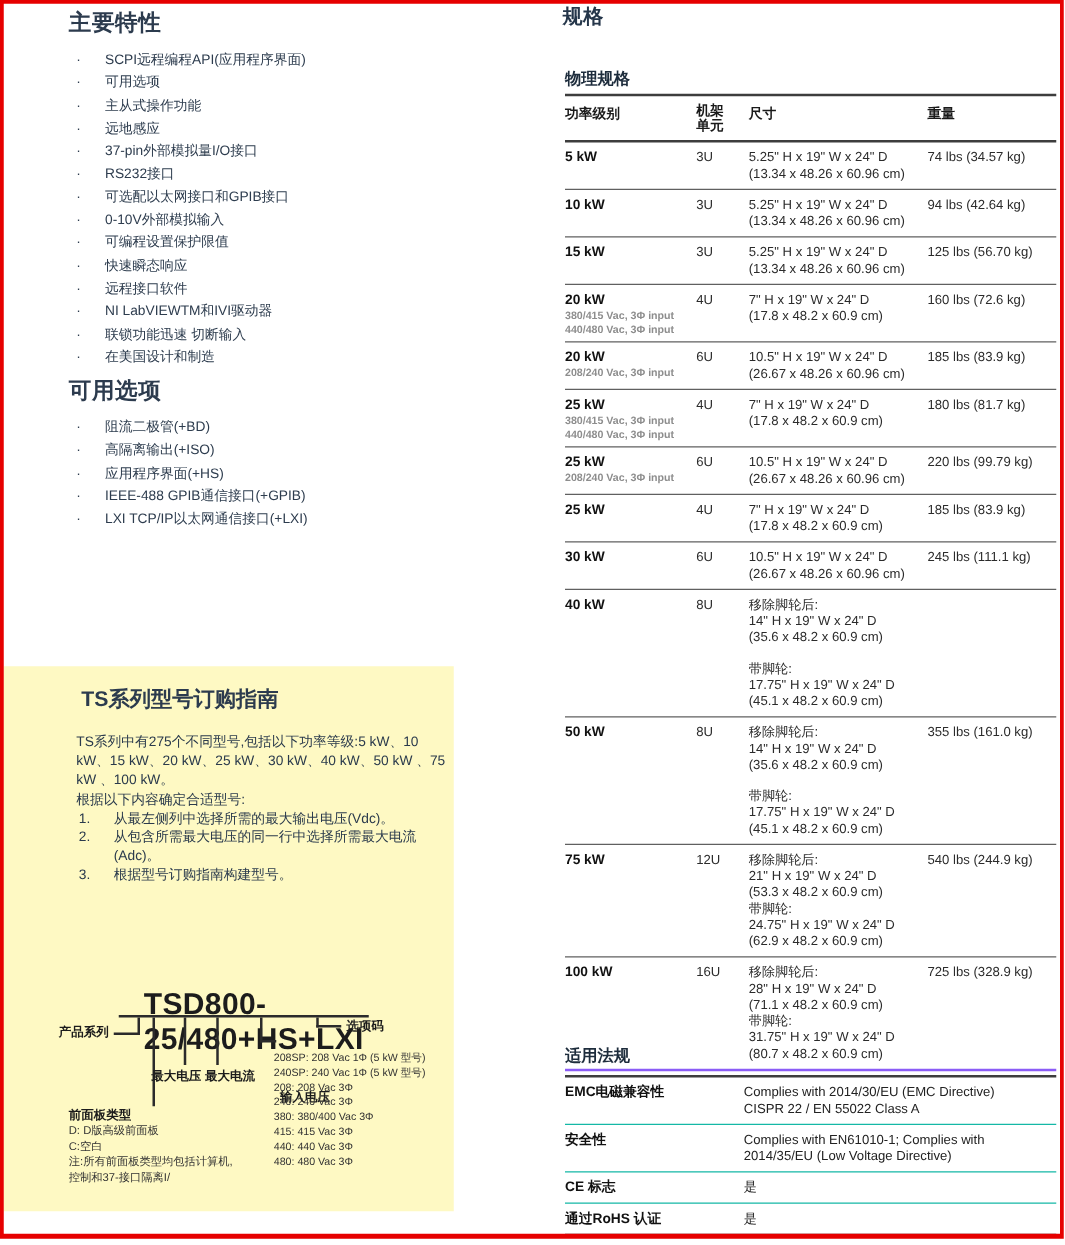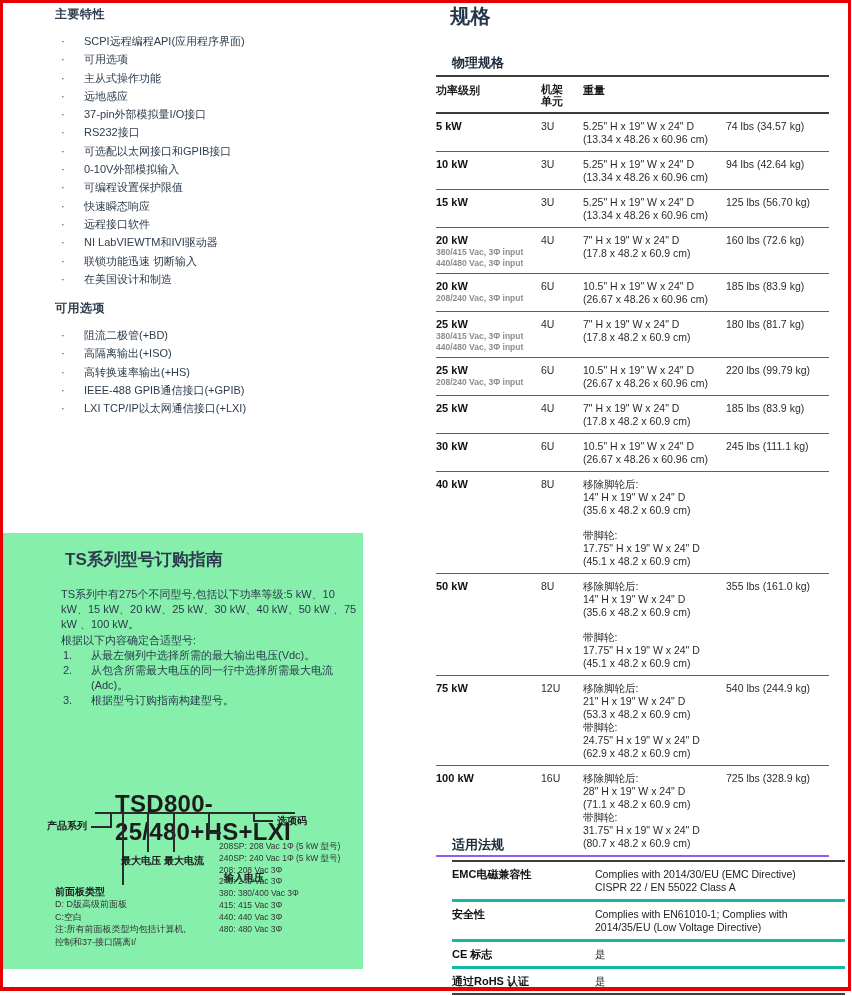--- a/index.html
+++ b/index.html
@@ -2,62 +2,62 @@
 <html><head>
 <meta charset="utf-8">
 <style>
   html,body{margin:0;padding:0;background:#fff;}
   .page{position:relative;width:852px;height:996px;background:#fff;overflow:hidden;
         font-family:"Liberation Sans","DejaVu Sans",sans-serif;}
   .red-frame{position:absolute;left:0;top:0;width:845px;height:984px;
              border:3px solid #e60000;border-bottom-width:4px;pointer-events:none;z-index:5;}
 
   
-  .sec-head{font-size:12px;font-weight:bold;color:#2c3b4e;margin:0 0 9px 0;letter-spacing:.5px;}
+  .sec-head{font-size:18px;font-weight:bold;color:#2c3b4e;margin:0 0 9px 0;letter-spacing:.5px;}
   .features{position:absolute;left:55px;top:6px;width:380px;}
   .options{position:absolute;left:55px;top:300px;width:380px;}
   ul.blist{margin:0;padding:0;list-style:none;}
   ul.blist li{position:relative;padding-left:29px;font-size:11px;line-height:18.3px;color:#2d3c4e;}
   ul.blist li .dot{position:absolute;left:6px;top:0;color:#2d3c4e;}
 
   
-  .order-box{position:absolute;left:3px;top:533px;width:360px;height:436px;background:#86efac;}
+  .order-box{position:absolute;left:3px;top:533px;width:360px;height:436px;background:#fef9c3;}
   .ob-title{position:absolute;left:62px;top:15px;font-size:17px;font-weight:bold;color:#2c3b4e;margin:0;}
   .ob-body{position:absolute;left:58px;top:54px;width:300px;font-size:11px;line-height:15.2px;color:#2a3a4c;}
   .ob-body p{margin:0;}
   .ob-body ol{margin:0;padding:0;list-style:none;}
   .ob-body ol li{position:relative;padding-left:30px;}
   .ob-body ol li .num{position:absolute;left:2px;}
   .dg-model{position:absolute;left:92px;top:257px;font-size:24px;font-weight:bold;color:#1c1c1c;letter-spacing:.3px;margin-left:20px;}
   .dg-underline{position:absolute;left:92px;top:279px;width:200px;height:2px;background:#2b2b2b;}
   .tick{position:absolute;width:2px;background:#2b2b2b;}
   .hline{position:absolute;height:2px;background:#2b2b2b;}
   .dg-label{position:absolute;font-size:10px;font-weight:bold;color:#1c1c1c;white-space:nowrap;}
   .iv-list{position:absolute;left:216px;top:308px;font-size:8.5px;line-height:11.8px;color:#333;white-space:nowrap;}
   .fp-list{position:absolute;left:52px;top:365px;font-size:9px;line-height:12.5px;color:#333;white-space:nowrap;}
 
   
-  .spec-title{position:absolute;left:450px;top:3px;font-size:20px;font-weight:bold;color:#25364a;margin:0;letter-spacing:.5px;}
+  .spec-title{position:absolute;left:450px;top:3px;font-size:16px;font-weight:bold;color:#25364a;margin:0;letter-spacing:.5px;}
   .sub-title{font-size:13px;font-weight:bold;color:#1d2c3c;margin:0;}
   .phys-title{position:absolute;left:452px;top:54px;}
-  .phys-table{position:absolute;left:436px;top:75px;width:393px;}
+  .phys-table{position:absolute;left:452px;top:75px;width:393px;}
   .ph-head{display:grid;grid-template-columns:105px 42px 143px 103px;
            border-top:2px solid #3d3d3d;border-bottom:2px solid #3d3d3d;
            padding:6px 0 5px 0;font-size:11px;font-weight:bold;color:#1a1a1a;}
   .ru-head{display:inline-block;width:23px;line-height:12px;}
   .ph-row{display:grid;grid-template-columns:105px 42px 143px 103px;
           border-bottom:1px solid #606060;padding:6px 0 5px 0;
           font-size:10.5px;line-height:13px;color:#2b2b2b;}
   .ph-row:last-child{border-bottom:2px solid #8b5cf6;}
   .ph-power{font-weight:bold;font-size:11px;color:#111;}
   .ph-sub{font-size:8.5px;line-height:10.5px;color:#8d8d8d;font-weight:bold;}
   .dim-spacer{height:12px;}
   .regs{position:absolute;left:452px;top:836px;width:393px;}
   .regs .sub-title{margin-bottom:6px;}
-  .reg-row{display:grid;grid-template-columns:143px 250px;border-bottom:3px solid #14b8a6;
+  .reg-row{display:grid;grid-template-columns:143px 250px;border-bottom:1px solid #14b8a6;
            padding:6px 0 5px 0;font-size:10.5px;line-height:13px;color:#222;}
   .reg-row:first-of-type{border-top:2px solid #3d3d3d;}
   .reg-row:last-child{border-bottom:2px solid #3d3d3d;}
   .reg-label{font-weight:bold;font-size:11px;color:#111;}
   .reg-value{white-space:pre-line;}
 </style>
 </head>
 <body>
 
 <div class="page">
@@ -81,21 +81,21 @@
         <li><span class="dot">·</span><span>联锁功能迅速 切断输入</span></li>
         <li><span class="dot">·</span><span>在美国设计和制造</span></li>
       </ul>
   </section>
 
   <section class="options">
     <h1 class="sec-head">可用选项</h1>
     <ul class="blist" id="options-list">
         <li><span class="dot">·</span><span>阻流二极管(+BD)</span></li>
         <li><span class="dot">·</span><span>高隔离输出(+ISO)</span></li>
-        <li><span class="dot">·</span><span>高转换速率输出(+HS)</span></li>
+        <li><span class="dot">·</span><span>应用程序界面(+HS)</span></li>
         <li><span class="dot">·</span><span>IEEE-488 GPIB通信接口(+GPIB)</span></li>
         <li><span class="dot">·</span><span>LXI TCP/IP以太网通信接口(+LXI)</span></li>
       </ul>
   </section>
 
   <div class="order-box">
     <h2 class="ob-title">TS系列型号订购指南</h2>
     <div class="ob-body">
       <p>TS系列中有275个不同型号,包括以下功率等级:5 kW、10 kW、15 kW、20 kW、25 kW、30 kW、40 kW、50 kW 、75 kW 、100 kW。</p>
       <p>根据以下内容确定合适型号:</p>
@@ -146,20 +146,21 @@
       </div>
   </div>
 
   <h1 class="spec-title">规格</h1>
   <h3 class="sub-title phys-title">物理规格</h3>
 
   <div class="phys-table">
     <div class="ph-head">
       <div>功率级别</div>
       <div><span class="ru-head">机架单元</span></div>
+      <div>尺寸</div>
       <div>重量</div>
     </div>
     <div id="phys-rows">
         <div class="ph-row">
           <div>
             <div class="ph-power">5 kW</div>
           </div>
           <div>3U</div>
           <div>
             <div>5.25" H x 19" W x 24" D</div>

